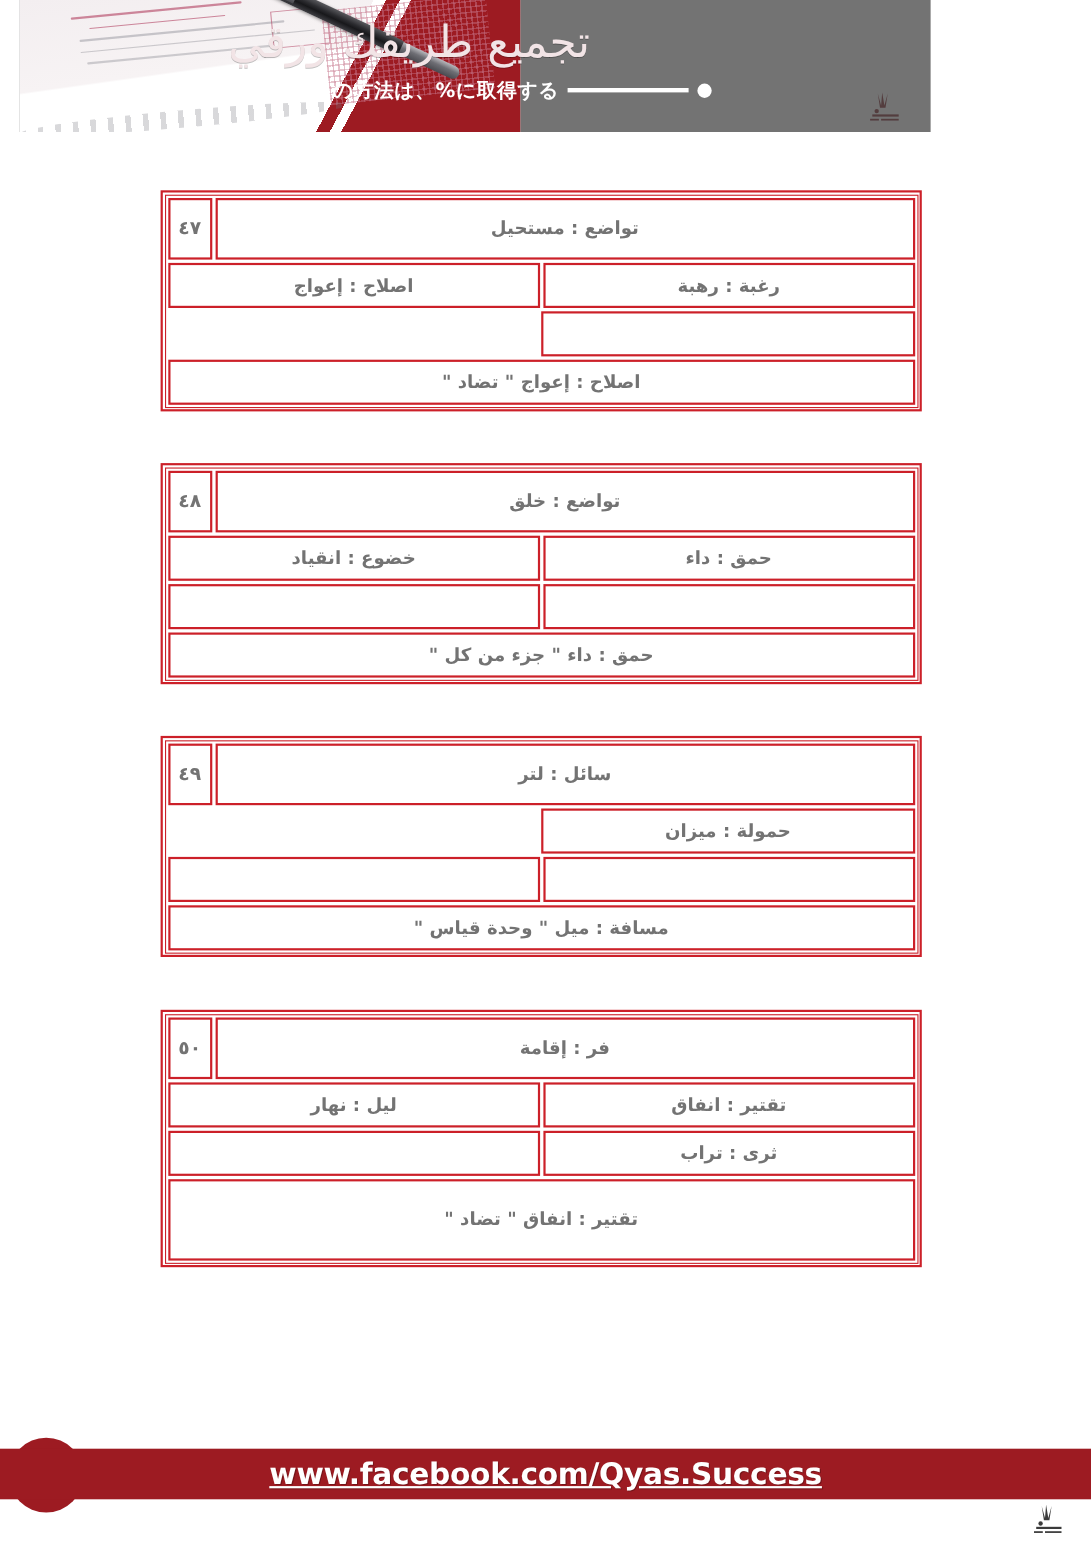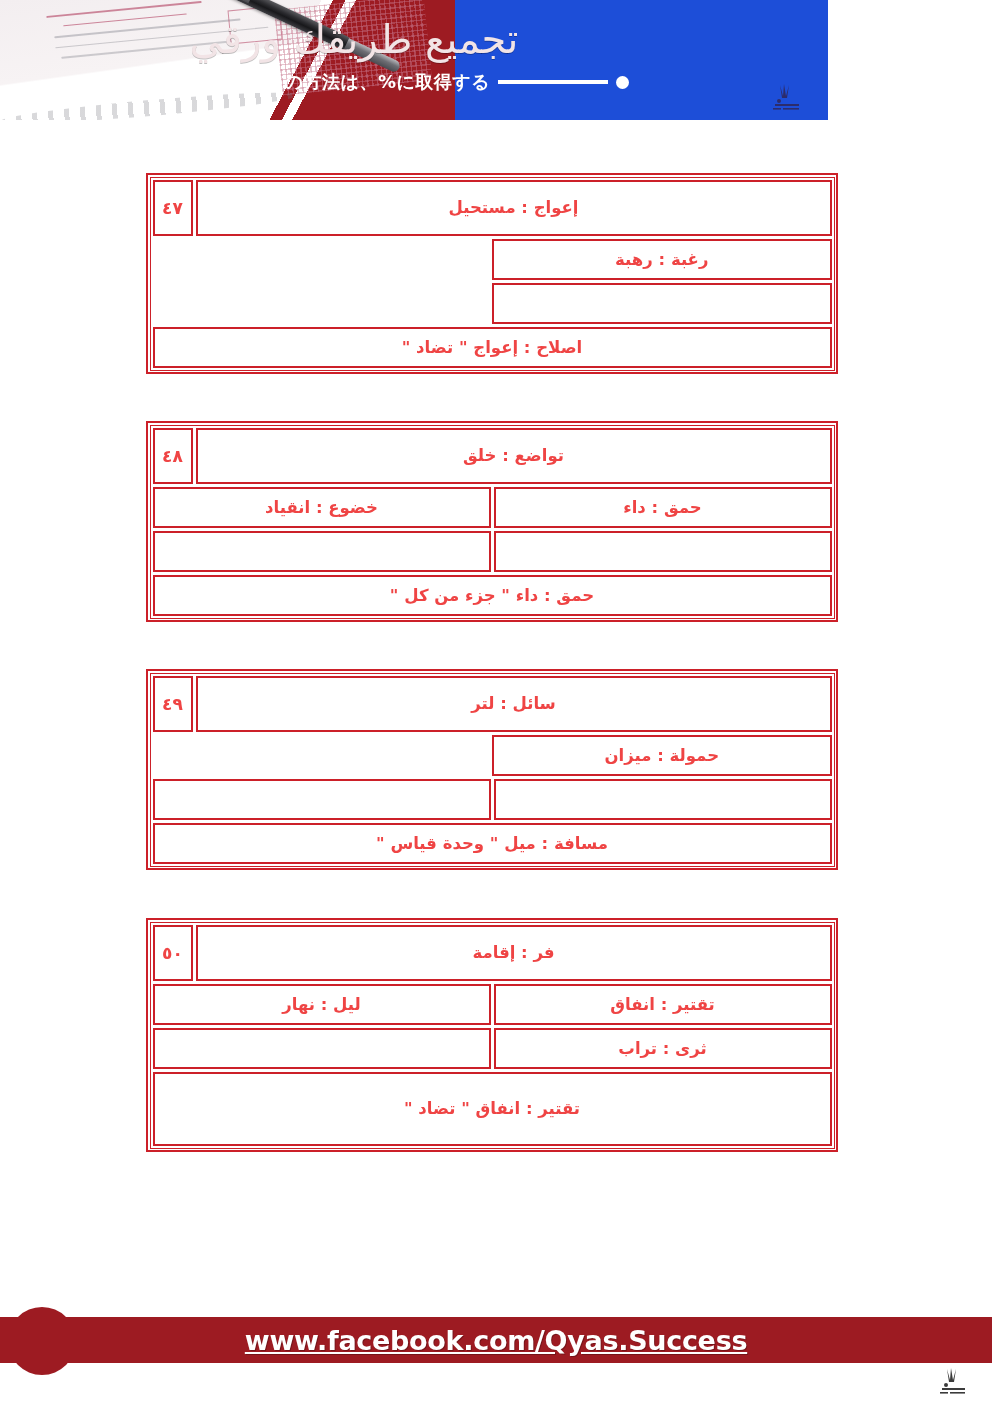--- a/index.html
+++ b/index.html
@@ -13,24 +13,24 @@
     width: 992px;
     height: 1403px;
     position: relative;
     font-family: "DejaVu Sans", "Liberation Sans", sans-serif;
     overflow: hidden;
   }
 
   
   .header {
     position: absolute;
-    top: 0; left: 0;
+    top: 0; left: 18px;
     width: 828px;
     height: 120px;
-    background: #1d4ed8;
+    background: #737373;
     overflow: hidden;
   }
   
   .header-photo {
     position: absolute;
     top: 0; left: 0;
     width: 455px;
     height: 120px;
     background:
       linear-gradient(118deg, rgba(255,255,255,0) 0%, rgba(255,255,255,0) 62%, #ffffff 62%, #ffffff 64.2%, #9D1B22 64.2%, #9D1B22 66.6%, #ffffff 66.6%, #ffffff 68.6%, #9D1B22 68.6%),
@@ -180,21 +180,21 @@
   .row + .row { margin-top: 3px; }
 
   .cell {
     border: 2px solid #CC2029;
     background: #ffffff;
     display: flex;
     align-items: center;
     justify-content: center;
     font-size: 16.5px;
     font-weight: bold;
-    color: #ef4444;
+    color: #737373;
     direction: rtl;
     padding: 2px 8px;
     text-align: center;
   }
 
   
   .cell-prompt { flex: 1 1 auto; height: 56px; }
   .cell-num {
     width: 40px;
     height: 56px;
@@ -298,25 +298,26 @@
       <circle cx="17" cy="19" r="2"></circle>
     </g>
   </svg>
 </div>
 
 <div class="page">
 
   <div class="block" style="top:53px;">
     <div class="block-inner">
       <div class="row">
-        <div class="cell cell-prompt">إعواج : مستحيل</div>
+        <div class="cell cell-prompt">تواضع : مستحيل</div>
         <div class="cell cell-num">٤٧</div>
       </div>
       <div class="row">
         <div class="cell cell-half">رغبة : رهبة</div>
+        <div class="cell cell-half">اصلاح : إعواج</div>
       </div>
       <div class="row">
         <div class="cell cell-half"></div>
       </div>
       <div class="row">
         <div class="cell cell-answer">اصلاح : إعواج " تضاد "</div>
       </div>
     </div>
   </div>
 

